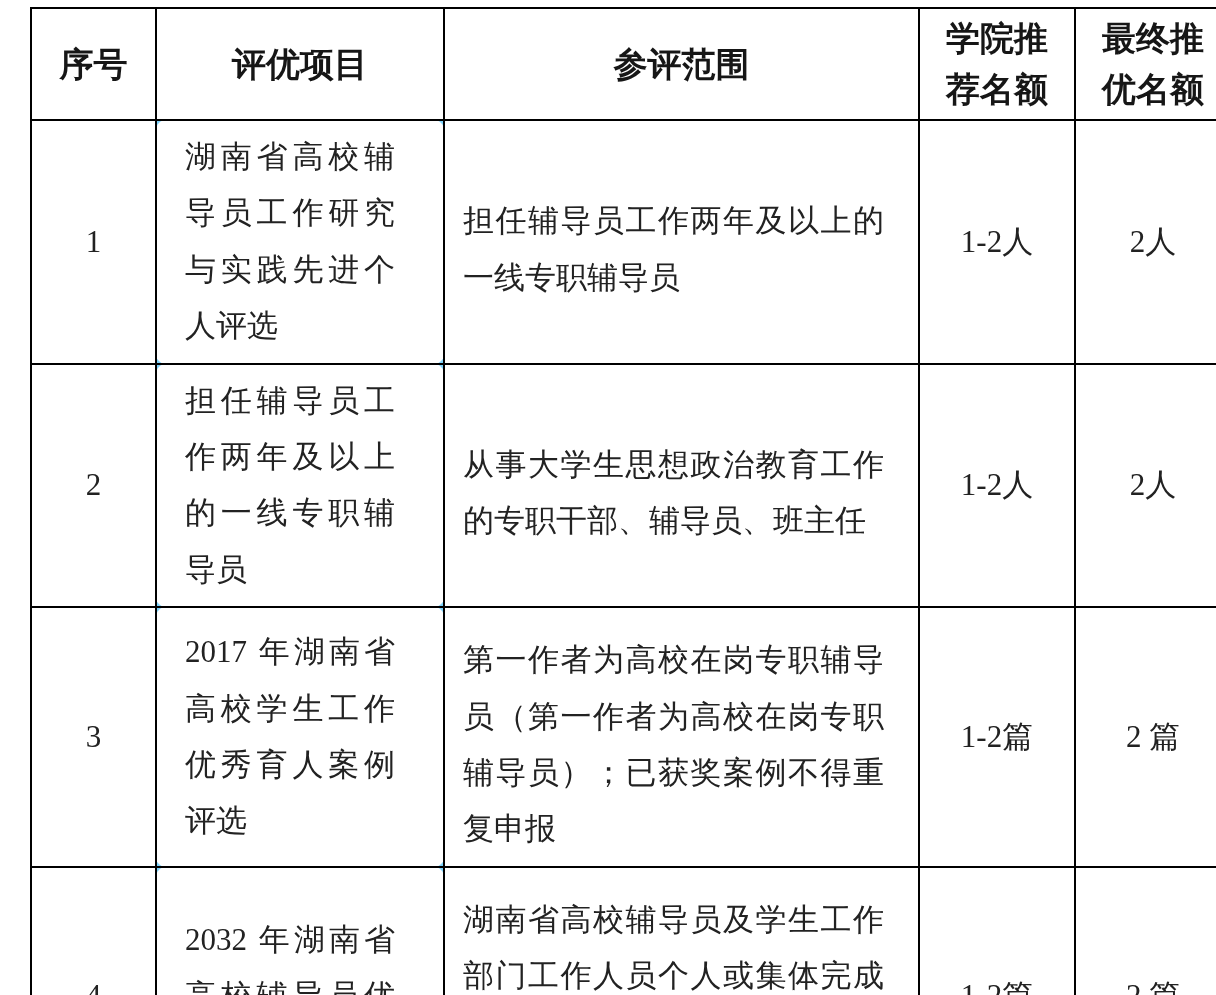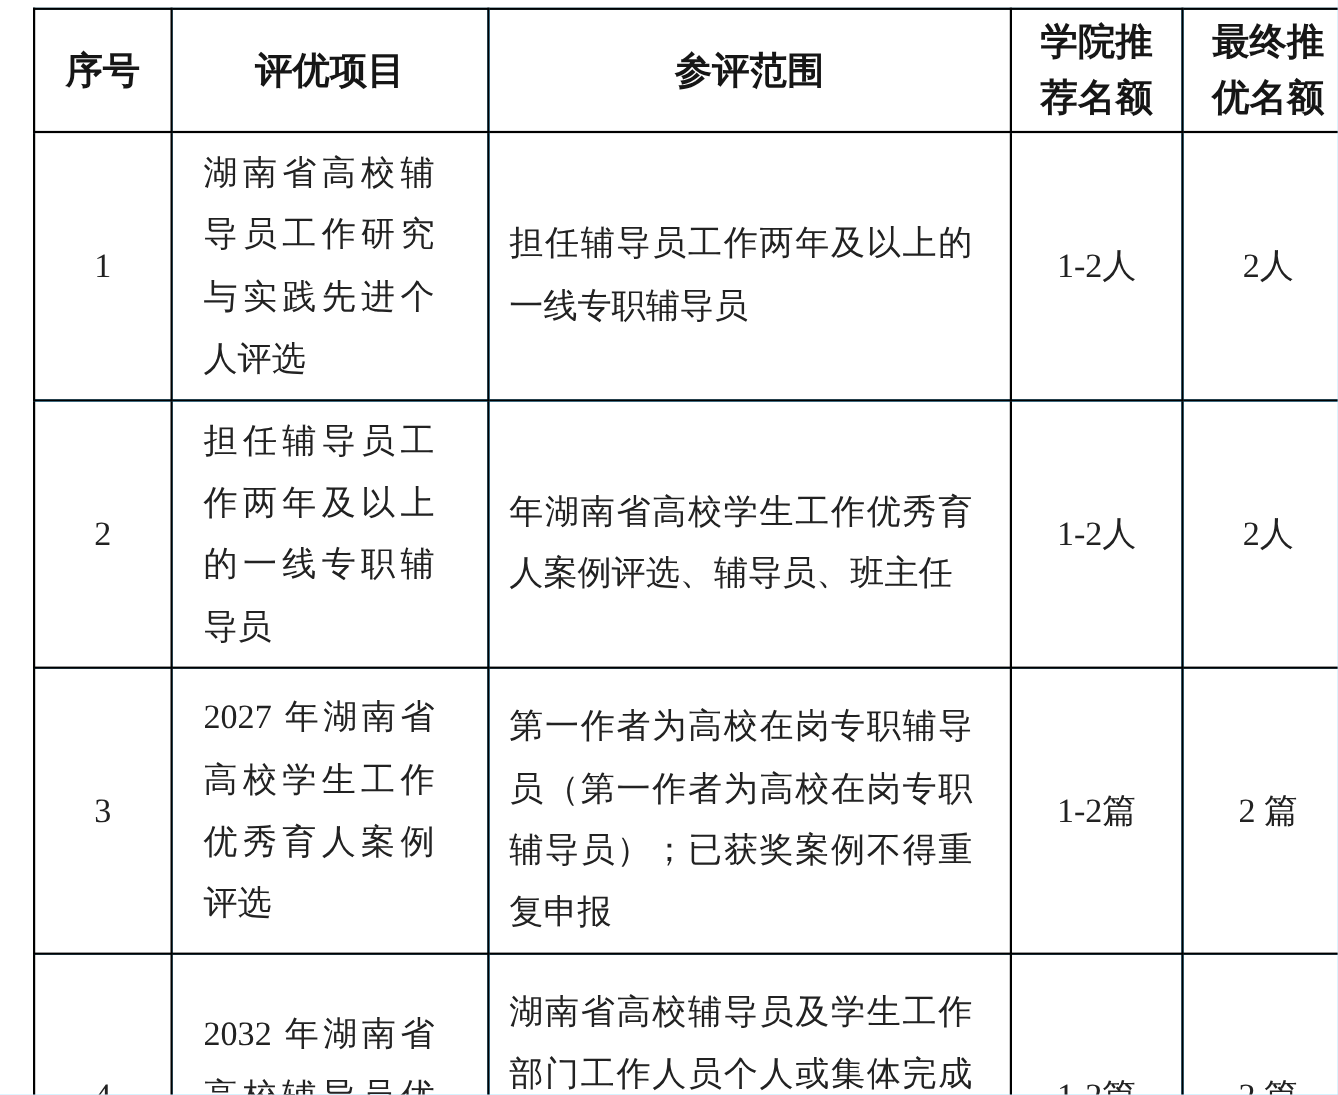--- a/index.html
+++ b/index.html
@@ -48,20 +48,21 @@
     vertical-align: middle;
     color: #222222;
   }
   td.cell-center {
     text-align: center;
     padding: 0 4px;
   }
   td.cell-project {
     text-align: justify;
     padding: 8px 48px 8px 28px;
+    border-radius: 10px;
   }
   td.cell-scope {
     text-align: justify;
     padding: 24px 34px 8px 18px;
   }
 </style>
 </head>
 <body>
 
 <table class="quota-table">
@@ -87,27 +88,27 @@
       <tr style="height: 190px;">
         <td class="cell-center">1</td>
         <td class="cell-project">湖南省高校辅导员工作研究与实践先进个人评选</td>
         <td class="cell-scope">担任辅导员工作两年及以上的一线专职辅导员</td>
         <td class="cell-center">1-2人</td>
         <td class="cell-center">2人</td>
       </tr>
       <tr style="height: 190px;">
         <td class="cell-center">2</td>
         <td class="cell-project">担任辅导员工作两年及以上的一线专职辅导员</td>
-        <td class="cell-scope">年湖南省高校学生工作优秀育人案例评选、辅导员、班主任</td>
+        <td class="cell-scope">从事大学生思想政治教育工作的专职干部、辅导员、班主任</td>
         <td class="cell-center">1-2人</td>
         <td class="cell-center">2人</td>
       </tr>
       <tr style="height: 240px;">
         <td class="cell-center">3</td>
-        <td class="cell-project">2027 年湖南省高校学生工作优秀育人案例评选</td>
+        <td class="cell-project">2017 年湖南省高校学生工作优秀育人案例评选</td>
         <td class="cell-scope">第一作者为高校在岗专职辅导员（第一作者为高校在岗专职辅导员）；已获奖案例不得重复申报</td>
         <td class="cell-center">1-2篇</td>
         <td class="cell-center">2 篇</td>
       </tr>
       <tr style="height: 245px;">
         <td class="cell-center">4</td>
         <td class="cell-project">2032 年湖南省高校辅导员优秀论文评选</td>
         <td class="cell-scope">湖南省高校辅导员及学生工作部门工作人员个人或集体完成的未公开发表论文；已获奖论文不得重复申报</td>
         <td class="cell-center">1-2篇</td>
         <td class="cell-center">2 篇</td>

